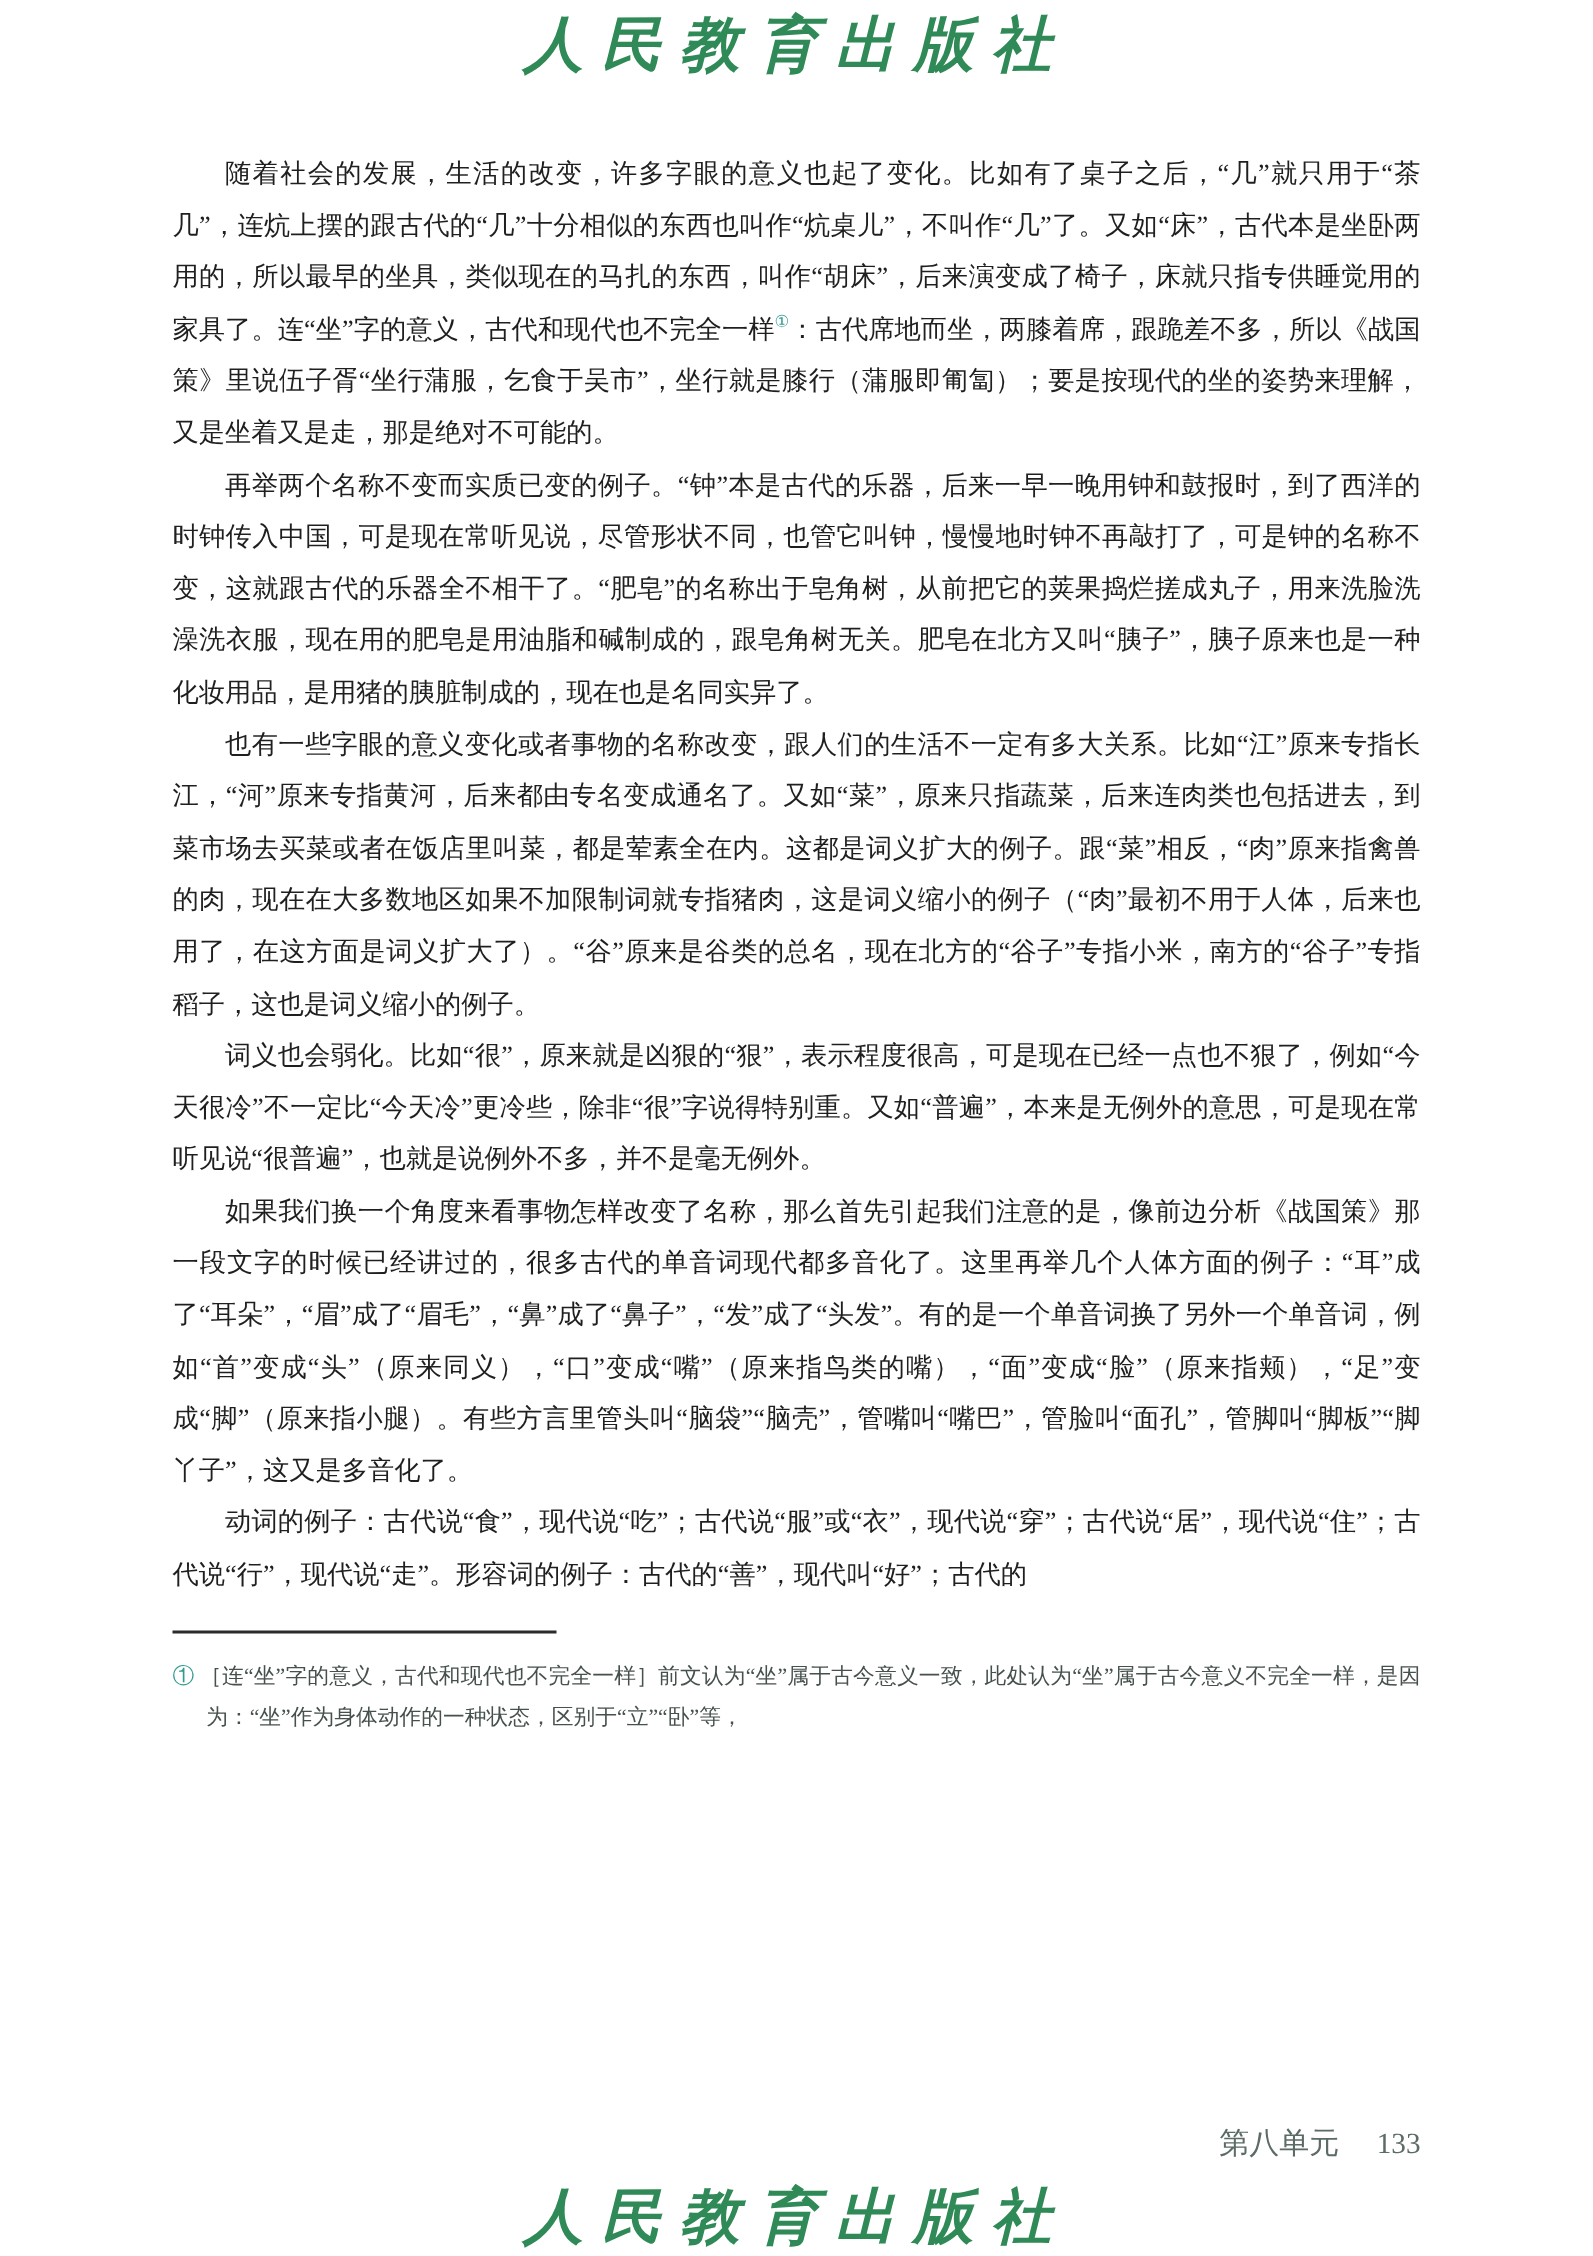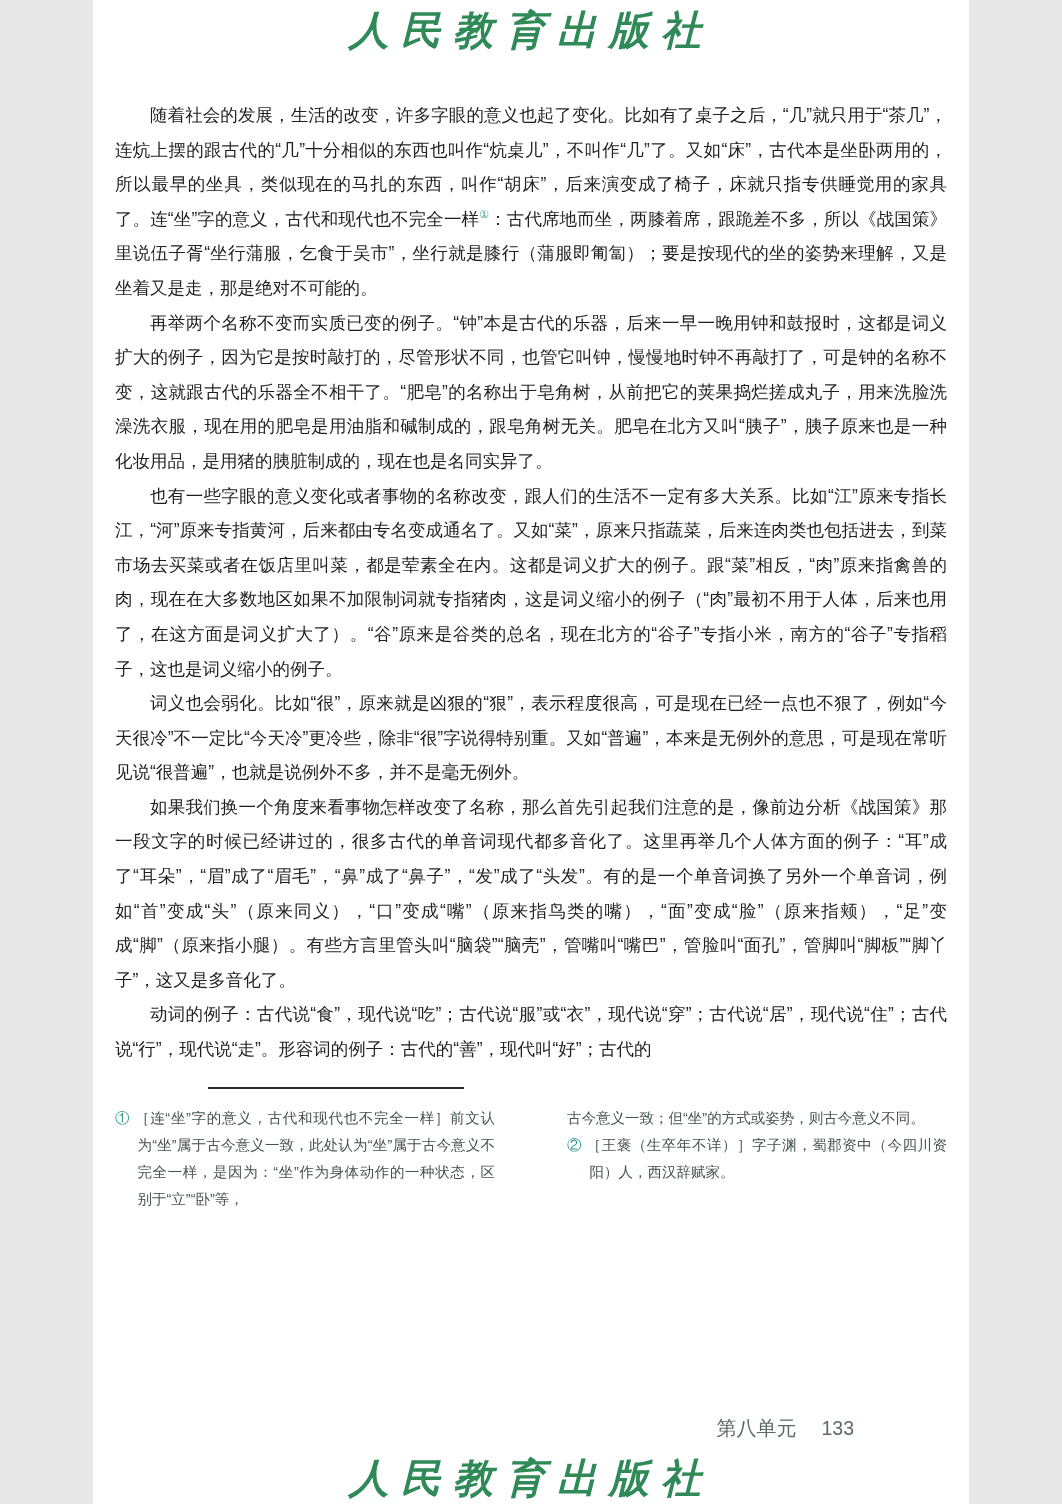--- a/index.html
+++ b/index.html
@@ -2,26 +2,26 @@
 <html><head>
 <meta charset="utf-8">
 <style>
   html, body {
     margin: 0;
     padding: 0;
     background: #e8e8e8;
   }
   .page {
     position: relative;
-    width: 876px;
+    width: 1062px;
     height: 1504px;
     margin: 0 auto;
     background: #ffffff;
     overflow: hidden;
-    font-family: Liberation Sans, sans-serif;
+    font-family: Liberation Serif, serif;
   }
   .logo {
     text-align: center;
     color: #2f8a57;
     font-size: 40px;
     font-weight: bold;
     font-style: italic;
     letter-spacing: 12px;
     line-height: 48px;
     white-space: nowrap;
@@ -95,37 +95,33 @@
 </style>
 </head>
 <body>
 
 <div class="page">
 
   <div class="logo top">人民教育出版社</div>
 
   <main class="body-text">
       <p class="para">随着社会的发展，生活的改变，许多字眼的意义也起了变化。比如有了桌子之后，“几”就只用于“茶几”，连炕上摆的跟古代的“几”十分相似的东西也叫作“炕桌儿”，不叫作“几”了。又如“床”，古代本是坐卧两用的，所以最早的坐具，类似现在的马扎的东西，叫作“胡床”，后来演变成了椅子，床就只指专供睡觉用的家具了。连“坐”字的意义，古代和现代也不完全一样<sup class="fn-ref">①</sup>：古代席地而坐，两膝着席，跟跪差不多，所以《战国策》里说伍子胥“坐行蒲服，乞食于吴市”，坐行就是膝行（蒲服即匍匐）；要是按现代的坐的姿势来理解，又是坐着又是走，那是绝对不可能的。</p>
-      <p class="para">再举两个名称不变而实质已变的例子。“钟”本是古代的乐器，后来一早一晚用钟和鼓报时，这都是词义扩大的例子，因为它是按时敲打的，尽管形状不同，也管它叫钟，慢慢地时钟不再敲打了，可是钟的名称不变，这就跟古代的乐器全不相干了。“肥皂”的名称出于皂角树，从前把它的荚果捣烂搓成丸子，用来洗脸洗澡洗衣服，现在用的肥皂是用油脂和碱制成的，跟皂角树无关。肥皂在北方又叫“胰子”，胰子原来也是一种化妆用品，是用猪的胰脏制成的，现在也是名同实异了。</p>
+      <p class="para">再举两个名称不变而实质已变的例子。“钟”本是古代的乐器，后来一早一晚用钟和鼓报时，到了西洋的时钟传入中国，可是现在常听见说，尽管形状不同，也管它叫钟，慢慢地时钟不再敲打了，可是钟的名称不变，这就跟古代的乐器全不相干了。“肥皂”的名称出于皂角树，从前把它的荚果捣烂搓成丸子，用来洗脸洗澡洗衣服，现在用的肥皂是用油脂和碱制成的，跟皂角树无关。肥皂在北方又叫“胰子”，胰子原来也是一种化妆用品，是用猪的胰脏制成的，现在也是名同实异了。</p>
       <p class="para">也有一些字眼的意义变化或者事物的名称改变，跟人们的生活不一定有多大关系。比如“江”原来专指长江，“河”原来专指黄河，后来都由专名变成通名了。又如“菜”，原来只指蔬菜，后来连肉类也包括进去，到菜市场去买菜或者在饭店里叫菜，都是荤素全在内。这都是词义扩大的例子。跟“菜”相反，“肉”原来指禽兽的肉，现在在大多数地区如果不加限制词就专指猪肉，这是词义缩小的例子（“肉”最初不用于人体，后来也用了，在这方面是词义扩大了）。“谷”原来是谷类的总名，现在北方的“谷子”专指小米，南方的“谷子”专指稻子，这也是词义缩小的例子。</p>
       <p class="para">词义也会弱化。比如“很”，原来就是凶狠的“狠”，表示程度很高，可是现在已经一点也不狠了，例如“今天很冷”不一定比“今天冷”更冷些，除非“很”字说得特别重。又如“普遍”，本来是无例外的意思，可是现在常听见说“很普遍”，也就是说例外不多，并不是毫无例外。</p>
       <p class="para">如果我们换一个角度来看事物怎样改变了名称，那么首先引起我们注意的是，像前边分析《战国策》那一段文字的时候已经讲过的，很多古代的单音词现代都多音化了。这里再举几个人体方面的例子：“耳”成了“耳朵”，“眉”成了“眉毛”，“鼻”成了“鼻子”，“发”成了“头发”。有的是一个单音词换了另外一个单音词，例如“首”变成“头”（原来同义），“口”变成“嘴”（原来指鸟类的嘴），“面”变成“脸”（原来指颊），“足”变成“脚”（原来指小腿）。有些方言里管头叫“脑袋”“脑壳”，管嘴叫“嘴巴”，管脸叫“面孔”，管脚叫“脚板”“脚丫子”，这又是多音化了。</p>
       <p class="para">动词的例子：古代说“食”，现代说“吃”；古代说“服”或“衣”，现代说“穿”；古代说“居”，现代说“住”；古代说“行”，现代说“走”。形容词的例子：古代的“善”，现代叫“好”；古代的</p>
     </main>
 
   <div class="footnote-rule"></div>
 
   <div class="footnotes">
     <div class="fn-col">
         <div class="fn-item"><span class="fn-marker">① </span>［连“坐”字的意义，古代和现代也不完全一样］前文认为“坐”属于古今意义一致，此处认为“坐”属于古今意义不完全一样，是因为：“坐”作为身体动作的一种状态，区别于“立”“卧”等，</div>
       </div>
-    <div class="fn-col">
-        <div class="fn-item no-marker">古今意义一致；但“坐”的方式或姿势，则古今意义不同。</div>
-        <div class="fn-item"><span class="fn-marker">② </span>［王褒（生卒年不详）］字子渊，蜀郡资中（今四川资阳）人，西汉辞赋家。</div>
-      </div>
   </div>
 
   <div class="footer">
     <span class="unit">第八单元</span><span class="pagenum">133</span>
   </div>
 
   <div class="logo bottom">人民教育出版社</div>
 
 </div>
 

